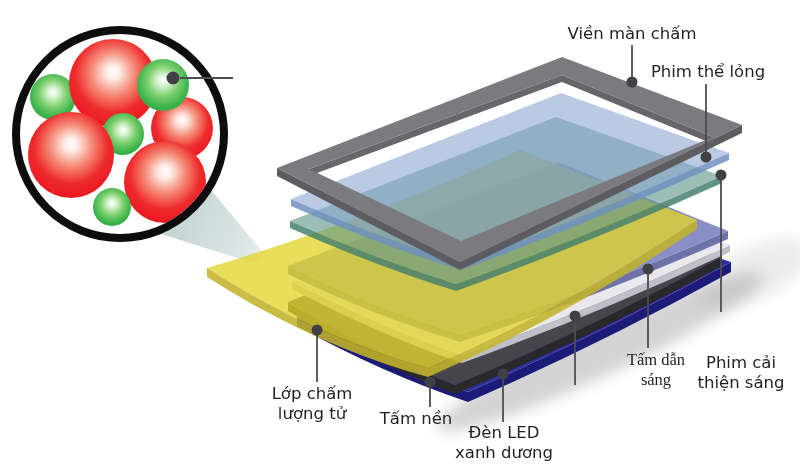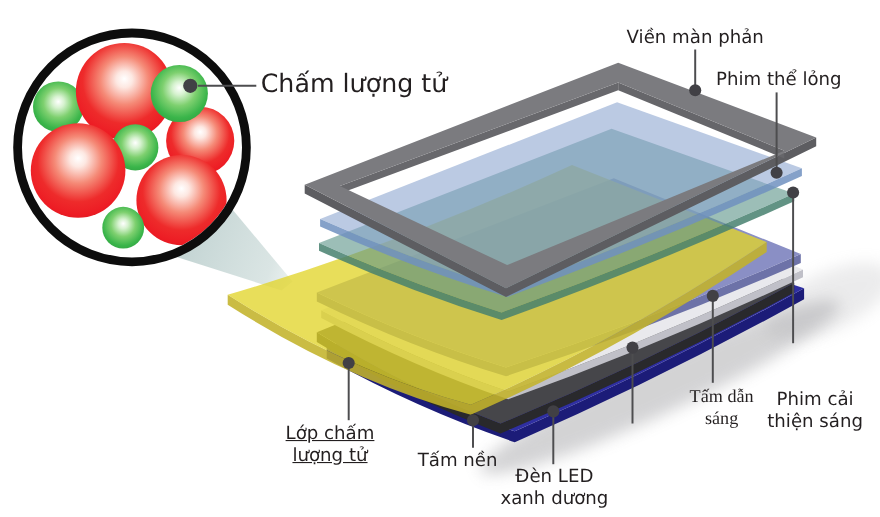--- a/index.html
+++ b/index.html
@@ -13,21 +13,21 @@
     font-size:16.5px;line-height:20px;text-align:center;white-space:nowrap;color:#231f20;
   }
   .label.big{font-size:23px;transform:translate(0,-50%);text-align:left;}
   .lbl-vien{left:632px;top:34px;}
   .lbl-tinh{left:708px;top:72px;}
   .lbl-phim{left:741px;top:335px;margin-top:38px;}
   .lbl-tamdan{left:656px;top:370px;font-family:Liberation Serif, serif;}
   .lbl-tamphan{left:578px;top:406px;}
   .lbl-denled{left:504px;top:443px;}
   .lbl-tamnen{left:416px;top:419px;}
-  .lbl-lopcham{left:300px;top:404px;text-decoration:underline;}
+  .lbl-lopcham{left:312px;top:404px;}
   .lbl-chamluongtu{left:237px;top:77px;}
 </style>
 </head>
 <body>
 
 <div class="stage">
 
 <svg width="800" height="470" viewBox="0 0 800 470">
   <defs>
     <radialGradient id="redGrad" cx="0.5" cy="0.42" r="0.65" fx="0.5" fy="0.37">
@@ -139,23 +139,22 @@
     <circle cx="706" cy="157" r="5.5"></circle>
     <circle cx="721" cy="175" r="5.5"></circle>
     <circle cx="648" cy="269" r="5.5"></circle>
     <circle cx="575" cy="316" r="5.5"></circle>
     <circle cx="503" cy="374" r="5.5"></circle>
     <circle cx="430" cy="382" r="5.5"></circle>
     <circle cx="317" cy="330" r="5.5"></circle>
   </g>
 </svg>
 
-<div class="label big lbl-chamluongtu">Chấm lượng tử</div>
 
-<div class="label lbl-vien">Viền màn phản</div>
+<div class="label lbl-vien">Viền màn chấm</div>
 
 <div class="label lbl-tinh">Phim thể lỏng</div>
 
 <div class="label lbl-phim">
   <div>Phim cải</div>
   <div>thiện sáng</div>
 </div>
 
 <div class="label lbl-tamdan">
   <div>Tấm dẫn</div>

